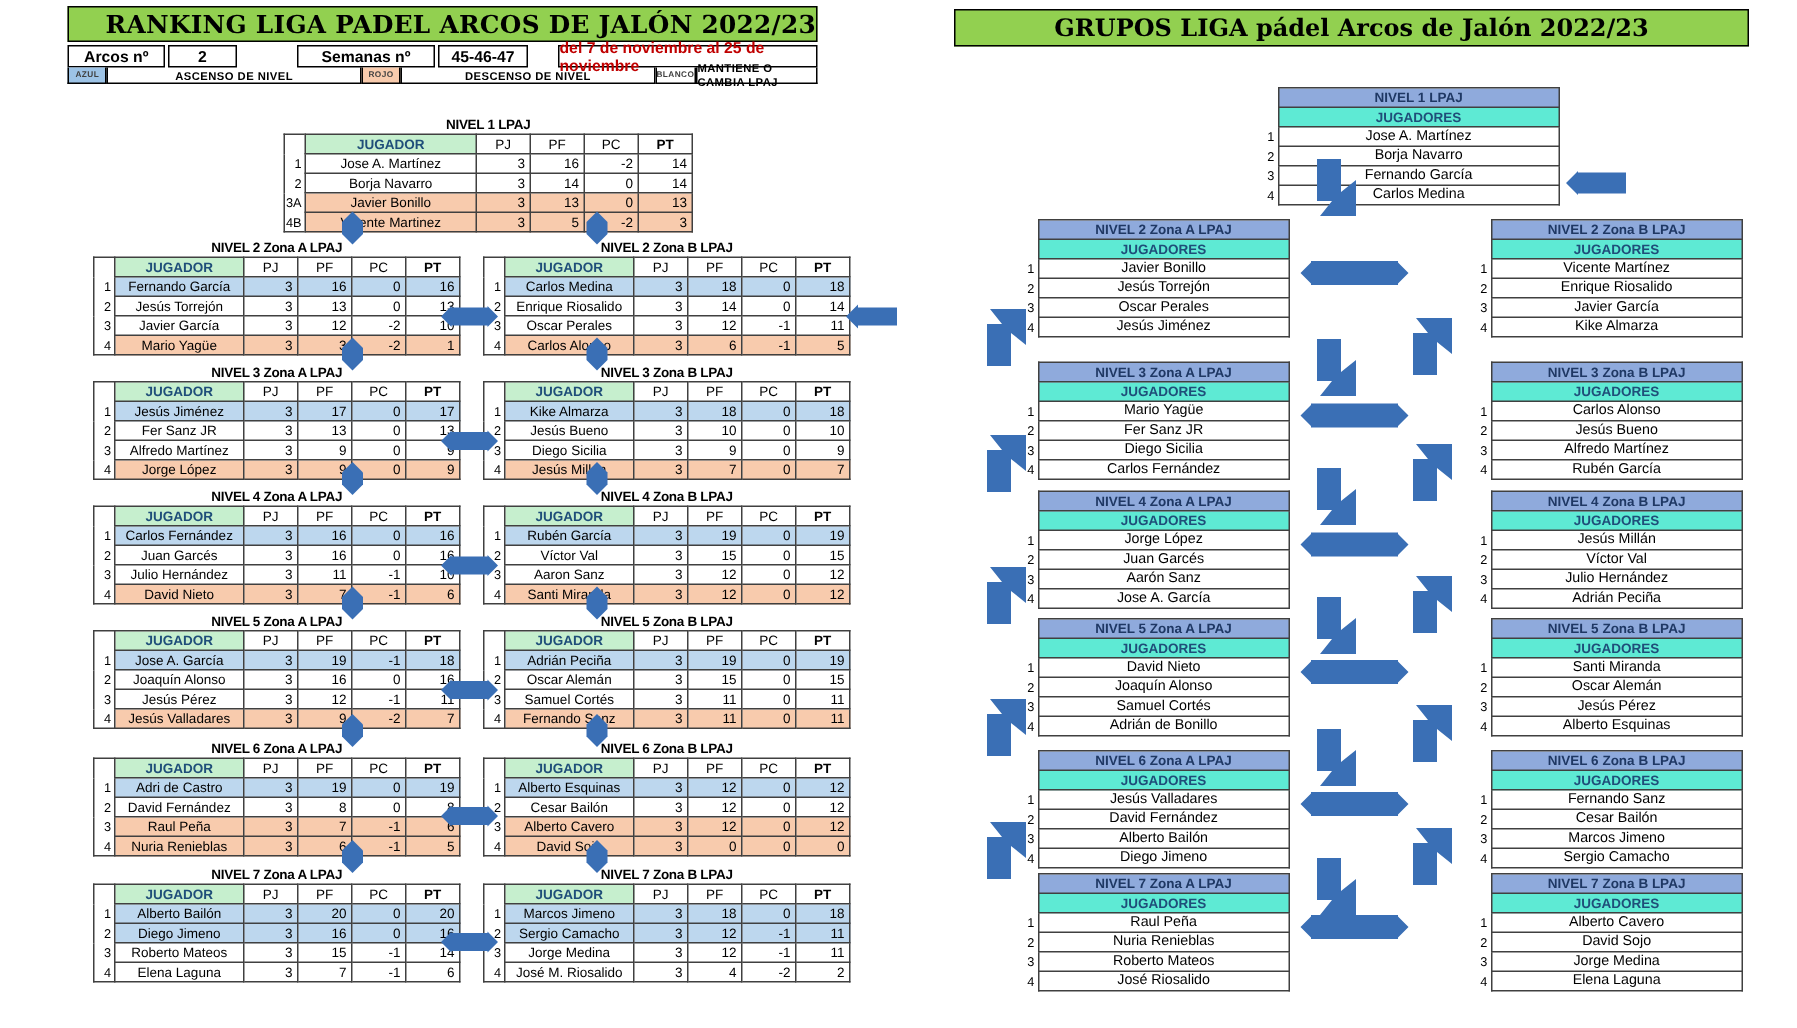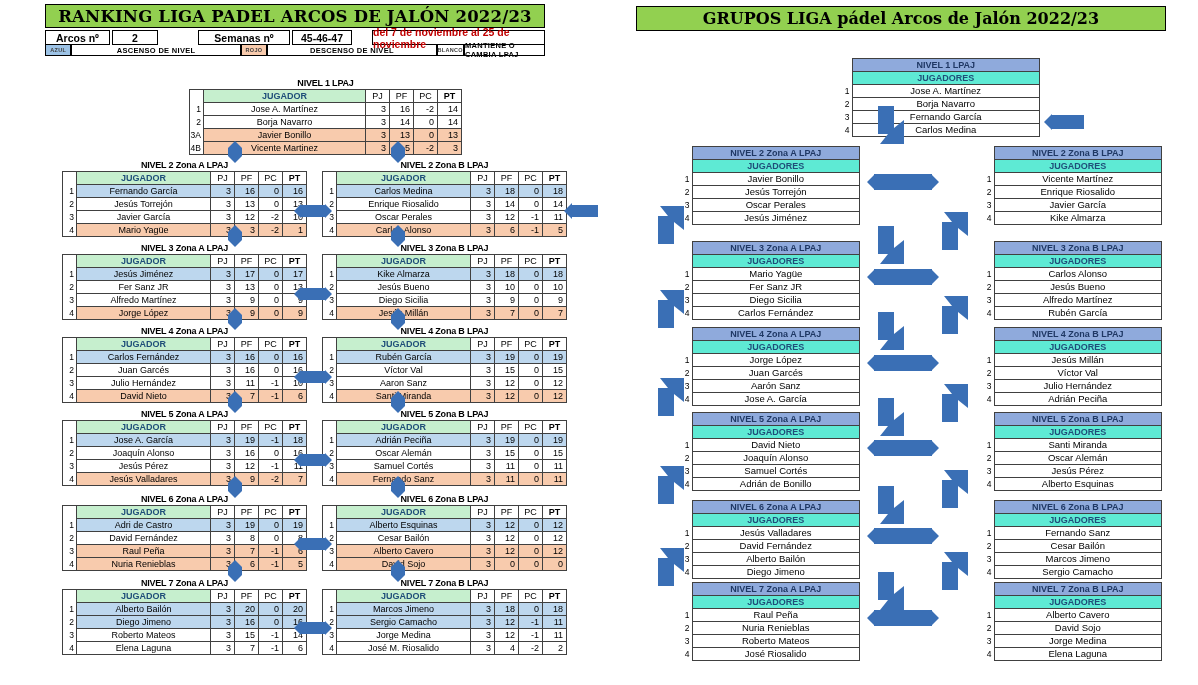--- a/index.html
+++ b/index.html
@@ -16,21 +16,21 @@
   #left-panel  { left:0;   width:600px; height:685px; }
   #right-panel { left:600px; width:598px; height:685px; }
 
   
   table { border-collapse:collapse; }
   td, th { padding:0; }
 
   
   .l-header-wrap { position:absolute; left:45px; top:4px; width:500px; }
   .l-title {
-    border:1px solid #000; background:#92d050; text-align:center;
+    border:1px solid #000; background:#92d050; text-align:right;
     font-family:"DejaVu Serif", serif; font-weight:bold;
     font-size:16.5px; letter-spacing:.2px; padding:2px 0 3px 0; height:24px;
     line-height:19px;
   }
   .l-sub { display:flex; margin-top:2px; height:15px; }
   .l-sub > div { border:1px solid #000; display:flex; align-items:center;
                  justify-content:center; font-size:10.5px; font-weight:bold;
                  margin-right:2px; }
   .l-sub .c-fase   { width:65px; }
   .l-sub .c-fasen  { width:46px; }
@@ -66,21 +66,21 @@
   .stand .jug { background:#c6efce; font-weight:bold; color:#1f4e79;
                 text-align:center; font-size:9px; }
   .stand .hd  { text-align:center; font-weight:normal; font-size:9px; }
   .stand .hd.pt { font-weight:bold; }
   .stand .name { text-align:center; padding:0 2px; }
   .stand .v { text-align:right; padding-right:3px; }
   tr.blue td { background:#bdd7ee; }
   tr.red  td { background:#f8cbad; }
   tr.white td { background:#ffffff; }
   tr.blue td.num, tr.red td.num, tr.white td.num { background:transparent; }
-  .w-c   { width:24px; }
+  .w-c   { width:36px; }
 
   
   .r-header-wrap { position:absolute; left:36px; top:6px; width:530px; }
   .r-title {
     border:1px solid #000; background:#92d050; text-align:center;
     font-family:"DejaVu Serif", serif; font-size:16px; font-weight:bold;
     height:25px; line-height:22px; padding-top:1px;
   }
   .r-sub { display:flex; margin-top:3px; height:14px; }
   .r-sub > div { border:1px solid #000; display:flex; align-items:center;

